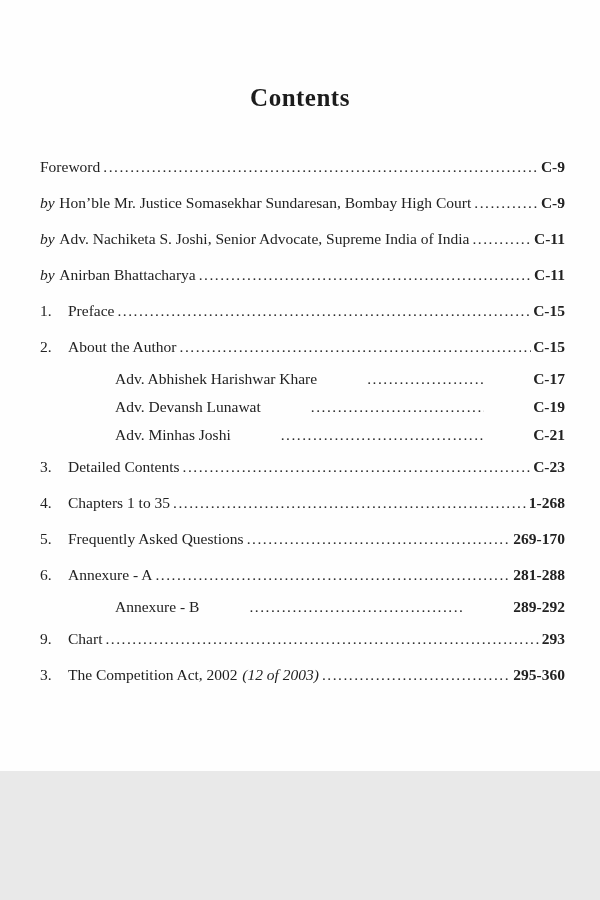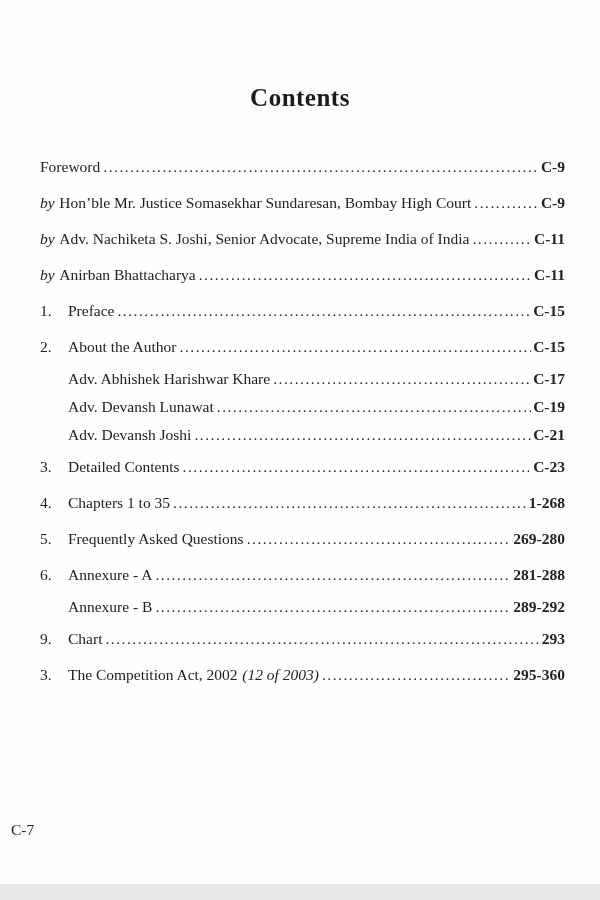--- a/index.html
+++ b/index.html
@@ -1,19 +1,19 @@
 <!DOCTYPE html>
 <html><head>
 <meta charset="utf-8">
 <style>
   html, body { margin: 0; padding: 0; background: #e9e9e9; }
   .page {
     position: relative;
     width: 600px;
-    height: 884px;
+    height: 771px;
     background: #fefefe;
     font-family: "Liberation Serif", "DejaVu Serif", serif;
     color: #222;
     overflow: hidden;
   }
   .title {
     position: absolute;
     top: 84px;
     left: 0;
     width: 100%;
@@ -32,21 +32,21 @@
   }
   .row {
     display: flex;
     align-items: center;
     height: 36px;
     line-height: 36px;
     font-size: 15.5px;
     white-space: nowrap;
     overflow: hidden;
   }
-  .row.sub { height: 28px; line-height: 28px; }
+  .row.sub { height: 28px; line-height: 28px; gap: 47px; }
   .num {
     flex: none;
     display: inline-block;
     width: 28px;
   }
   .entry { flex: none; }
   .pre, .post { font-style: italic; }
   .pre:not(:empty) { margin-right: 0.30em; }
   .post:not(:empty) { margin-left: 0.30em; }
   .dots {
@@ -132,21 +132,21 @@
 
     <div class="row sub">
       <span class="num"></span>
       <span class="entry"><span class="pre"></span><span class="lbl">Adv. Devansh Lunawat</span><span class="post"></span></span>
       <span class="dots"></span>
       <span class="pg">C-19</span>
     </div>
 
     <div class="row sub">
       <span class="num"></span>
-      <span class="entry"><span class="pre"></span><span class="lbl">Adv. Devansh Joshi</span><span class="post"></span></span>
+      <span class="entry"><span class="pre"></span><span class="lbl">Adv. Minhas Joshi</span><span class="post"></span></span>
       <span class="dots"></span>
       <span class="pg">C-21</span>
     </div>
 
     <div class="row">
       <span class="num">3.</span>
       <span class="entry"><span class="pre"></span><span class="lbl">Detailed Contents</span><span class="post"></span></span>
       <span class="dots"></span>
       <span class="pg">C-23</span>
     </div>
@@ -155,21 +155,21 @@
       <span class="num">4.</span>
       <span class="entry"><span class="pre"></span><span class="lbl">Chapters 1 to 35</span><span class="post"></span></span>
       <span class="dots"></span>
       <span class="pg">1-268</span>
     </div>
 
     <div class="row">
       <span class="num">5.</span>
       <span class="entry"><span class="pre"></span><span class="lbl">Frequently Asked Questions</span><span class="post"></span></span>
       <span class="dots"></span>
-      <span class="pg">269-280</span>
+      <span class="pg">269-170</span>
     </div>
 
     <div class="row">
       <span class="num">6.</span>
       <span class="entry"><span class="pre"></span><span class="lbl">Annexure - A</span><span class="post"></span></span>
       <span class="dots"></span>
       <span class="pg">281-288</span>
     </div>
 
     <div class="row sub">

